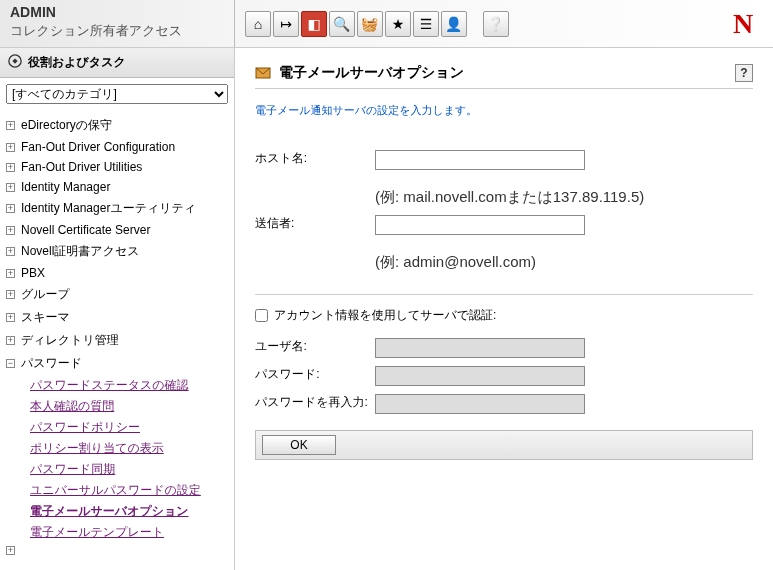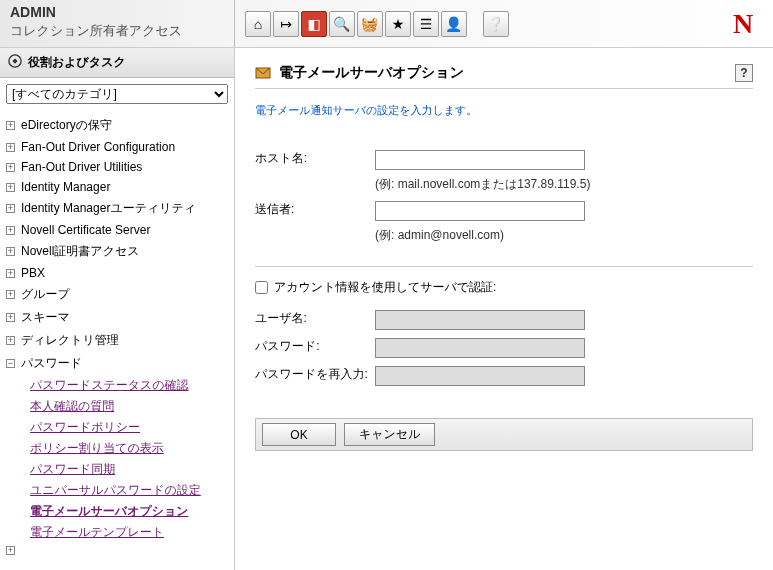--- a/index.html
+++ b/index.html
@@ -31,26 +31,26 @@
 .panel-title-row { display: flex; align-items: center; justify-content: space-between; border-bottom: 1px solid #ccc; padding-bottom: 6px; margin-bottom: 14px; }
 .panel-title { display: flex; align-items: center; gap: 8px; font-size: 14px; font-weight: bold; }
 .panel-title .icon { width: 16px; height: 16px; }
 .help-btn { width: 18px; height: 18px; border: 1px solid #888; background: #f0f0f0; font-size: 12px; font-weight: bold; color: #333; display: flex; align-items: center; justify-content: center; cursor: pointer; }
 
 .intro-text { color: #0055cc; font-size: 11px; margin-bottom: 28px; }
 .form-table { border-collapse: collapse; }
 .form-table td { padding: 4px 6px 4px 0; vertical-align: top; font-size: 12px; }
 .form-table td.label-cell { width: 120px; }
 .form-table input[type=text], .form-table input[type=password] { width: 210px; border: 1px solid #888; padding: 2px 3px; font-size: 12px; }
-.hint { font-size: 12px; color: #333; margin-top: 6px; }
+.hint { font-size: 15px; color: #333; margin-top: 18px; }
 .divider { border: 0; border-top: 1px solid #ccc; margin: 18px 0 12px; }
 .checkbox-row { display: flex; align-items: center; gap: 6px; margin-bottom: 10px; }
 .disabled-input { background: #ddd; }
 
-.button-bar { margin-top: 28px; background: linear-gradient(#f4f4f4,#e4e4e4); border: 1px solid #bbb; padding: 4px 6px; display: flex; gap: 8px; }
+.button-bar { margin-top: 12px; background: linear-gradient(#f4f4f4,#e4e4e4); border: 1px solid #bbb; padding: 4px 6px; display: flex; gap: 8px; }
 .btn { min-width: 74px; padding: 2px 14px; border: 1px solid #888; background: linear-gradient(#fff,#e0e0e0); font-size: 12px; cursor: pointer; }
 
 svg { display: block; }
 </style>
 </head>
 <body>
 
 <div class="header">
   <div class="header-left">
     <div class="header-title-1">ADMIN</div>
@@ -204,16 +204,15 @@
       </tr>
       <tr>
         <td class="label-cell">パスワードを再入力:</td>
         <td><input type="password" class="disabled-input" disabled="" value="" style=""></td>
       </tr>
     </tbody>
       </table>
 
     <div class="button-bar">
       <button class="btn">OK</button>
-      <button class="btn">キャンセル</button>
     </div>
   </div>
 </div>
 
 </body></html>

